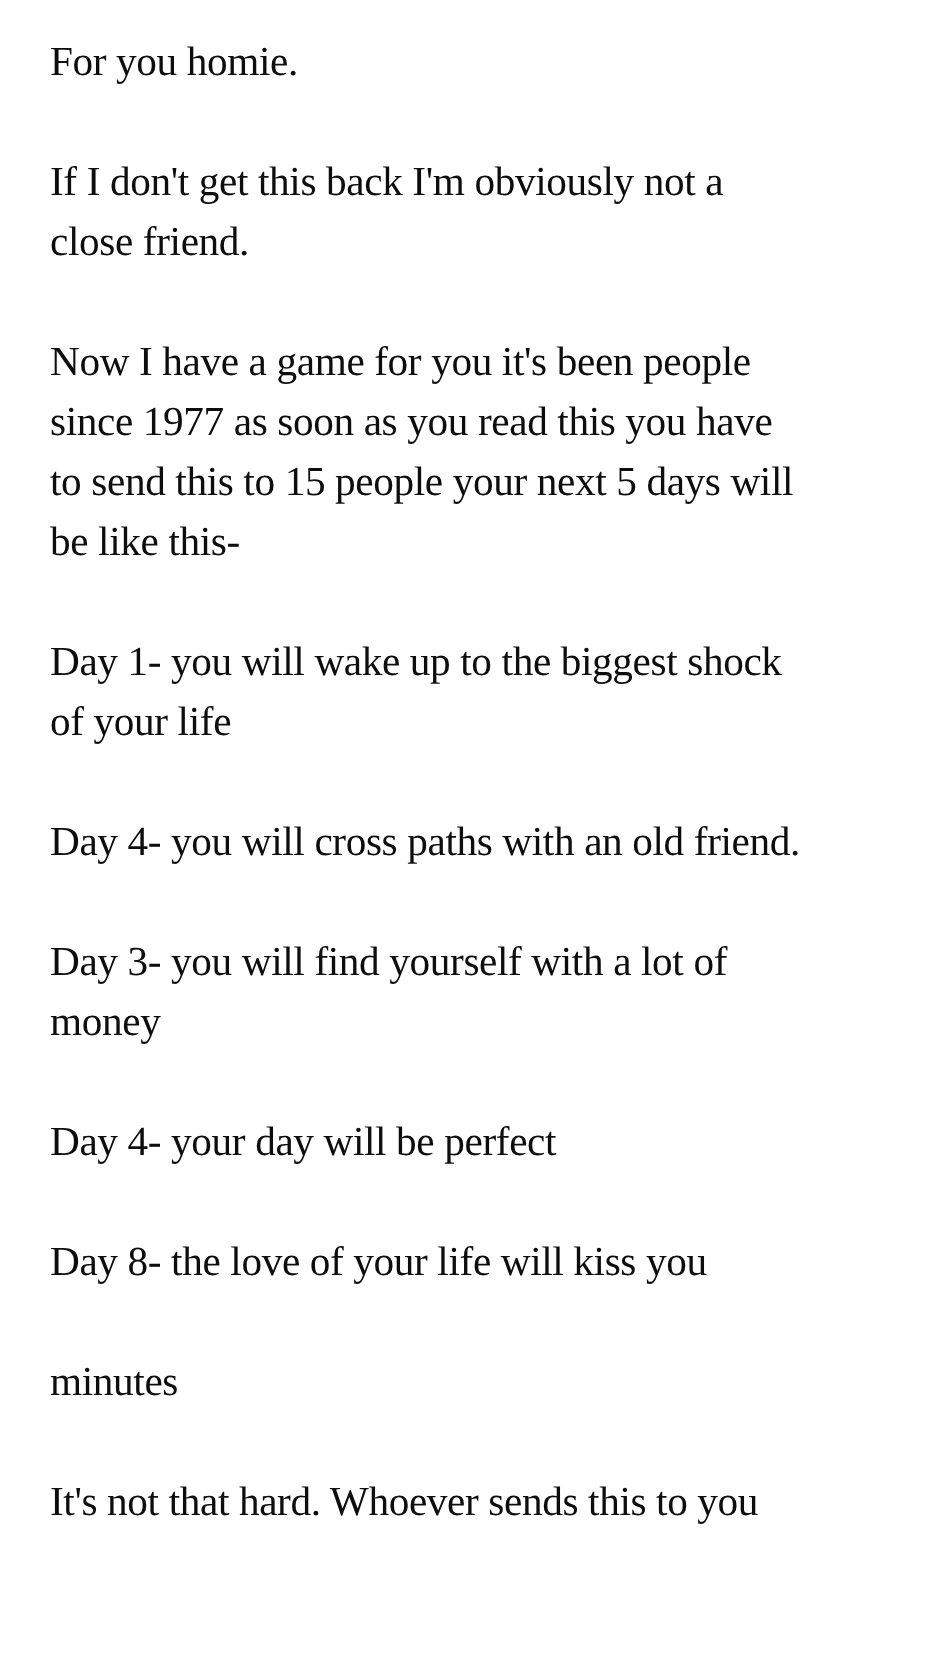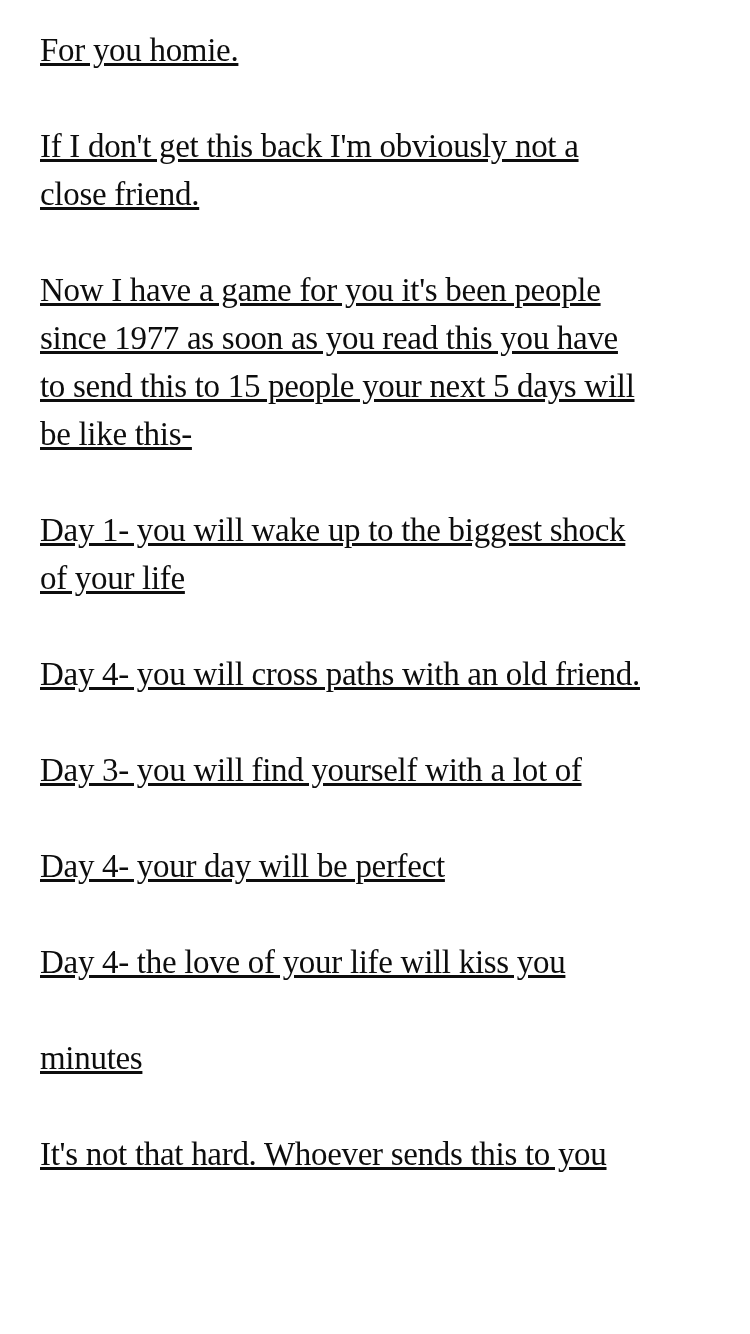--- a/index.html
+++ b/index.html
@@ -12,21 +12,20 @@
     height: 1334px;
     overflow: hidden;
     font-family: "Liberation Serif", "DejaVu Serif", serif;
   }
   .message-body {
     padding: 26px 30px 0 40px;
     color: #0d0d0d;
     font-size: 33px;
     line-height: 48px;
     letter-spacing: -0.3px;
-    text-decoration: underline;
   }
   .para {
     margin: 0 0 48px 0;
   }
   .line {
     display: block;
     white-space: nowrap;
   }
 </style>
 </head>
@@ -54,28 +53,29 @@
     <span class="line">Day 1- you will wake up to the biggest shock</span>
     <span class="line">of your life</span>
   </p>
 
   <p class="para">
     <span class="line">Day 4- you will cross paths with an old friend.</span>
   </p>
 
   <p class="para">
     <span class="line">Day 3- you will find yourself with a lot of</span>
+    <span class="line">money</span>
   </p>
 
   <p class="para">
     <span class="line">Day 4- your day will be perfect</span>
   </p>
 
   <p class="para">
-    <span class="line">Day 4- the love of your life will kiss you</span>
+    <span class="line">Day 8- the love of your life will kiss you</span>
   </p>
 
   <p class="para">
     <span class="line">minutes</span>
   </p>
 
   <p class="para">
     <span class="line">It's not that hard. Whoever sends this to you</span>
   </p>
 

